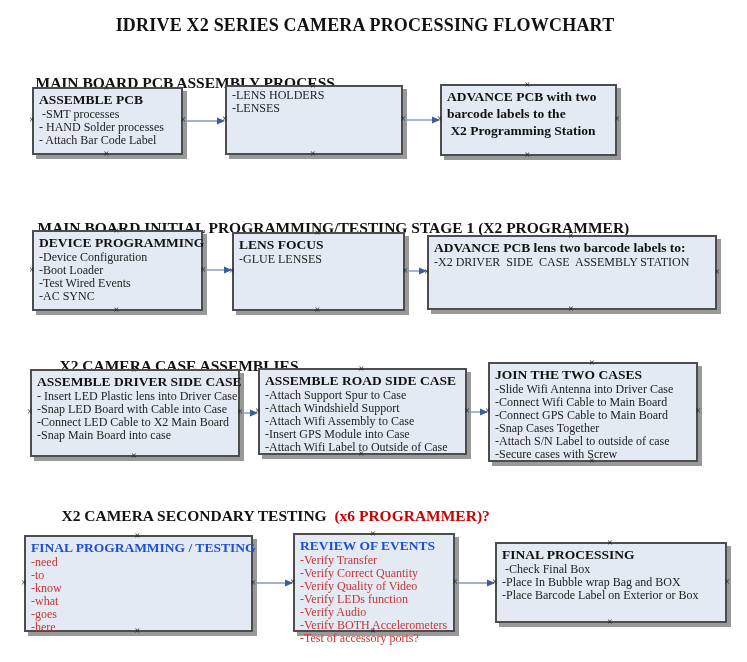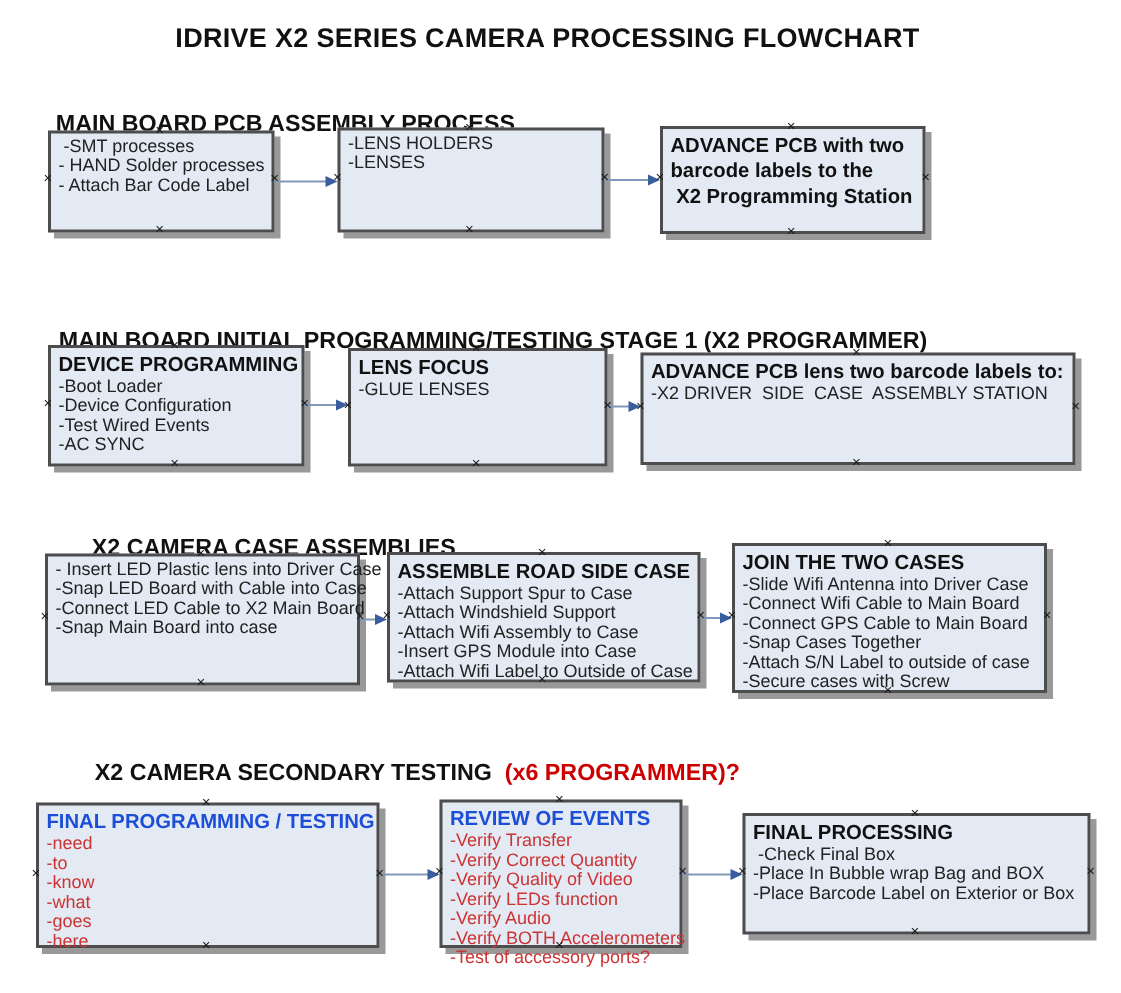--- a/index.html
+++ b/index.html
@@ -1,18 +1,18 @@
 <!DOCTYPE html>
 <html><head>
 <meta charset="utf-8">
 <style>
   html,body{margin:0;padding:0;background:#ffffff;}
   .canvas{
     position:relative;width:747px;height:662px;background:#ffffff;
-    font-family:Liberation Sans, sans-serif;overflow:hidden;
+    font-family:Liberation Serif, serif;overflow:hidden;
   }
   .title{
     position:absolute;top:15px;left:0;width:730px;text-align:center;
     font-size:18px;font-weight:bold;color:#111;letter-spacing:.2px;
   }
   .sec-h{
     position:absolute;font-size:15.5px;font-weight:bold;color:#111;white-space:pre;
   }
   .sec-h span{white-space:pre;}
   .sec-h .accent{color:#cc0000;}
@@ -69,20 +69,21 @@
   </div>
   <div class="sec-h" id="sh4">
     <span>X2 CAMERA SECONDARY TESTING  </span><span class="accent">(x6 PROGRAMMER)?</span>
   </div>
 
   <div class="box" id="r1b1">
     <span class="h ht">×</span>
     <span class="h hb">×</span>
     <span class="h hl">×</span>
     <span class="h hr">×</span>
+    <div class="bt">ASSEMBLE PCB</div>
     <div class="bi"> -SMT processes</div>
     <div class="bi">- HAND Solder processes</div>
     <div class="bi">- Attach Bar Code Label</div>
   </div>
 
   <div class="box" id="r1b2">
     <span class="h ht">×</span>
     <span class="h hb">×</span>
     <span class="h hl">×</span>
     <span class="h hr">×</span>
@@ -99,22 +100,22 @@
     <div class="bl">barcode labels to the</div>
     <div class="bl"> X2 Programming Station</div>
   </div>
 
   <div class="box" id="r2b1">
     <span class="h ht">×</span>
     <span class="h hb">×</span>
     <span class="h hl">×</span>
     <span class="h hr">×</span>
     <div class="bt">DEVICE PROGRAMMING</div>
+    <div class="bi">-Device Configuration</div>
     <div class="bi">-Boot Loader</div>
-    <div class="bi">-Device Configuration</div>
     <div class="bi">-Test Wired Events</div>
     <div class="bi">-AC SYNC</div>
   </div>
 
   <div class="box" id="r2b2">
     <span class="h ht">×</span>
     <span class="h hb">×</span>
     <span class="h hl">×</span>
     <span class="h hr">×</span>
     <div class="bt">LENS FOCUS</div>
@@ -128,20 +129,21 @@
     <span class="h hr">×</span>
     <div class="bt">ADVANCE PCB lens two barcode labels to:</div>
     <div class="bi">-X2 DRIVER  SIDE  CASE  ASSEMBLY STATION</div>
   </div>
 
   <div class="box" id="r3b1">
     <span class="h ht">×</span>
     <span class="h hb">×</span>
     <span class="h hl">×</span>
     <span class="h hr">×</span>
+    <div class="bt">ASSEMBLE DRIVER SIDE CASE</div>
     <div class="bi">- Insert LED Plastic lens into Driver Case</div>
     <div class="bi">-Snap LED Board with Cable into Case</div>
     <div class="bi">-Connect LED Cable to X2 Main Board</div>
     <div class="bi">-Snap Main Board into case</div>
   </div>
 
   <div class="box" id="r3b2">
     <span class="h ht">×</span>
     <span class="h hb">×</span>
     <span class="h hl">×</span>

